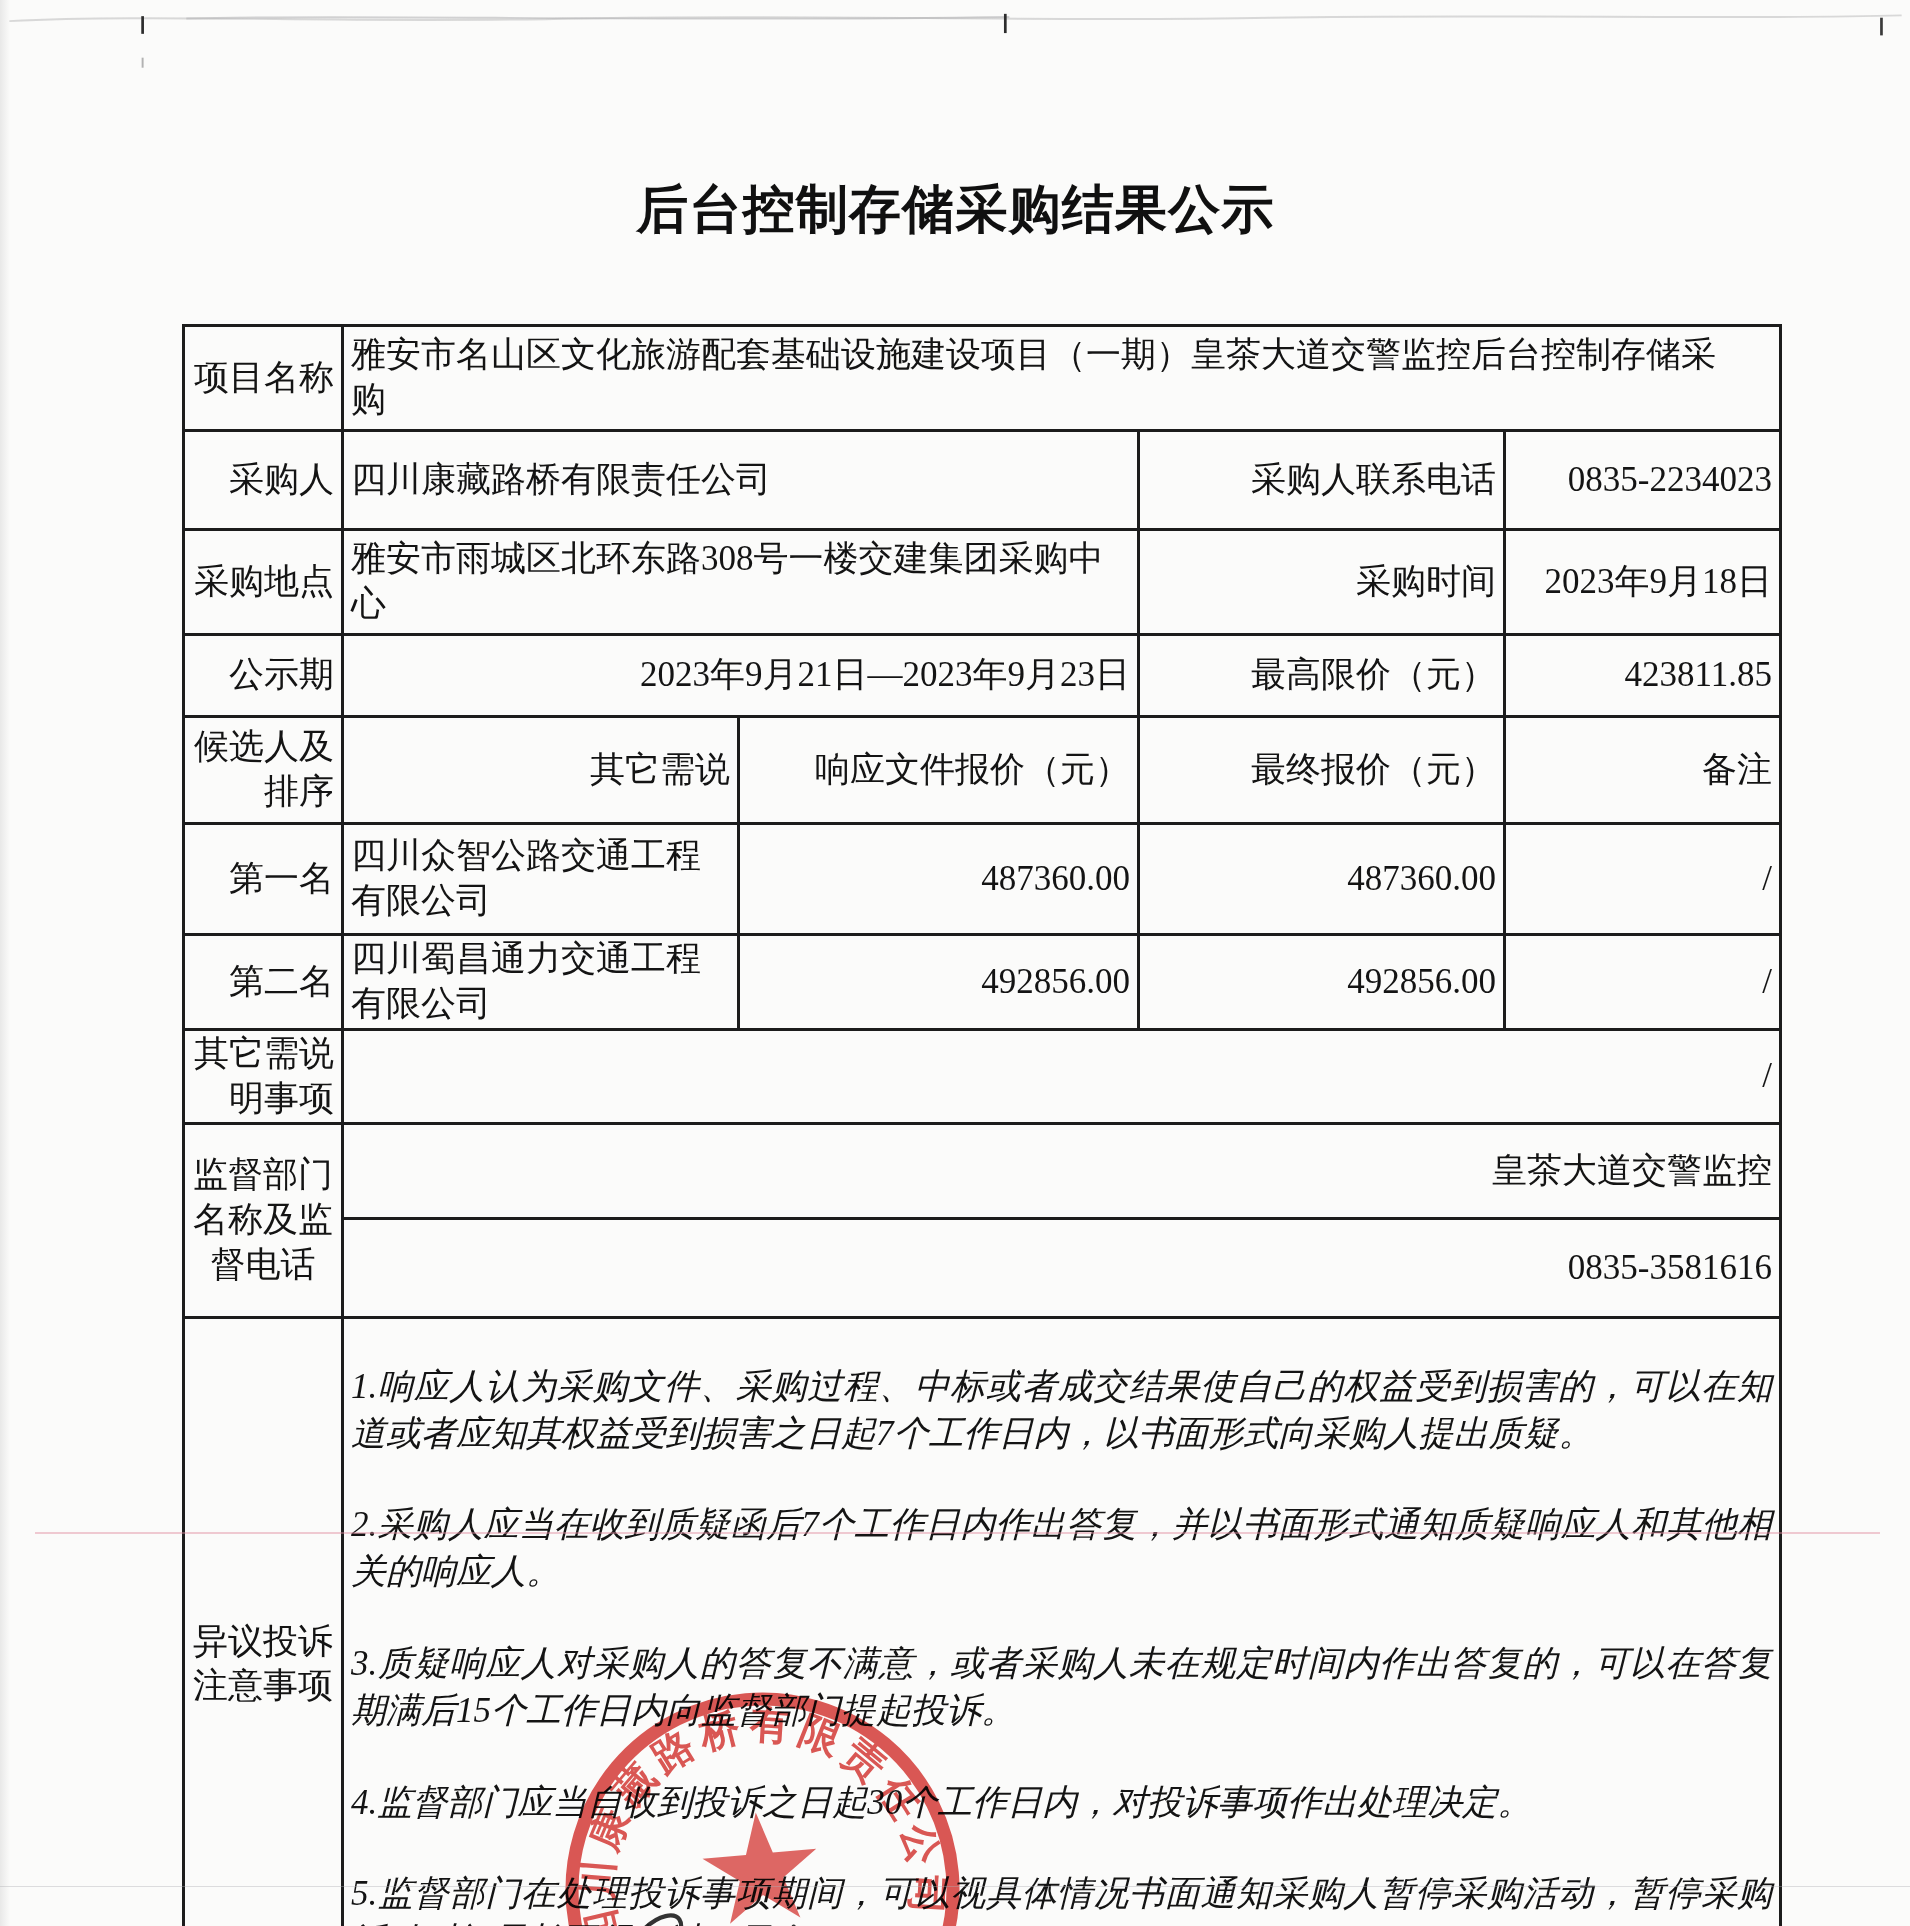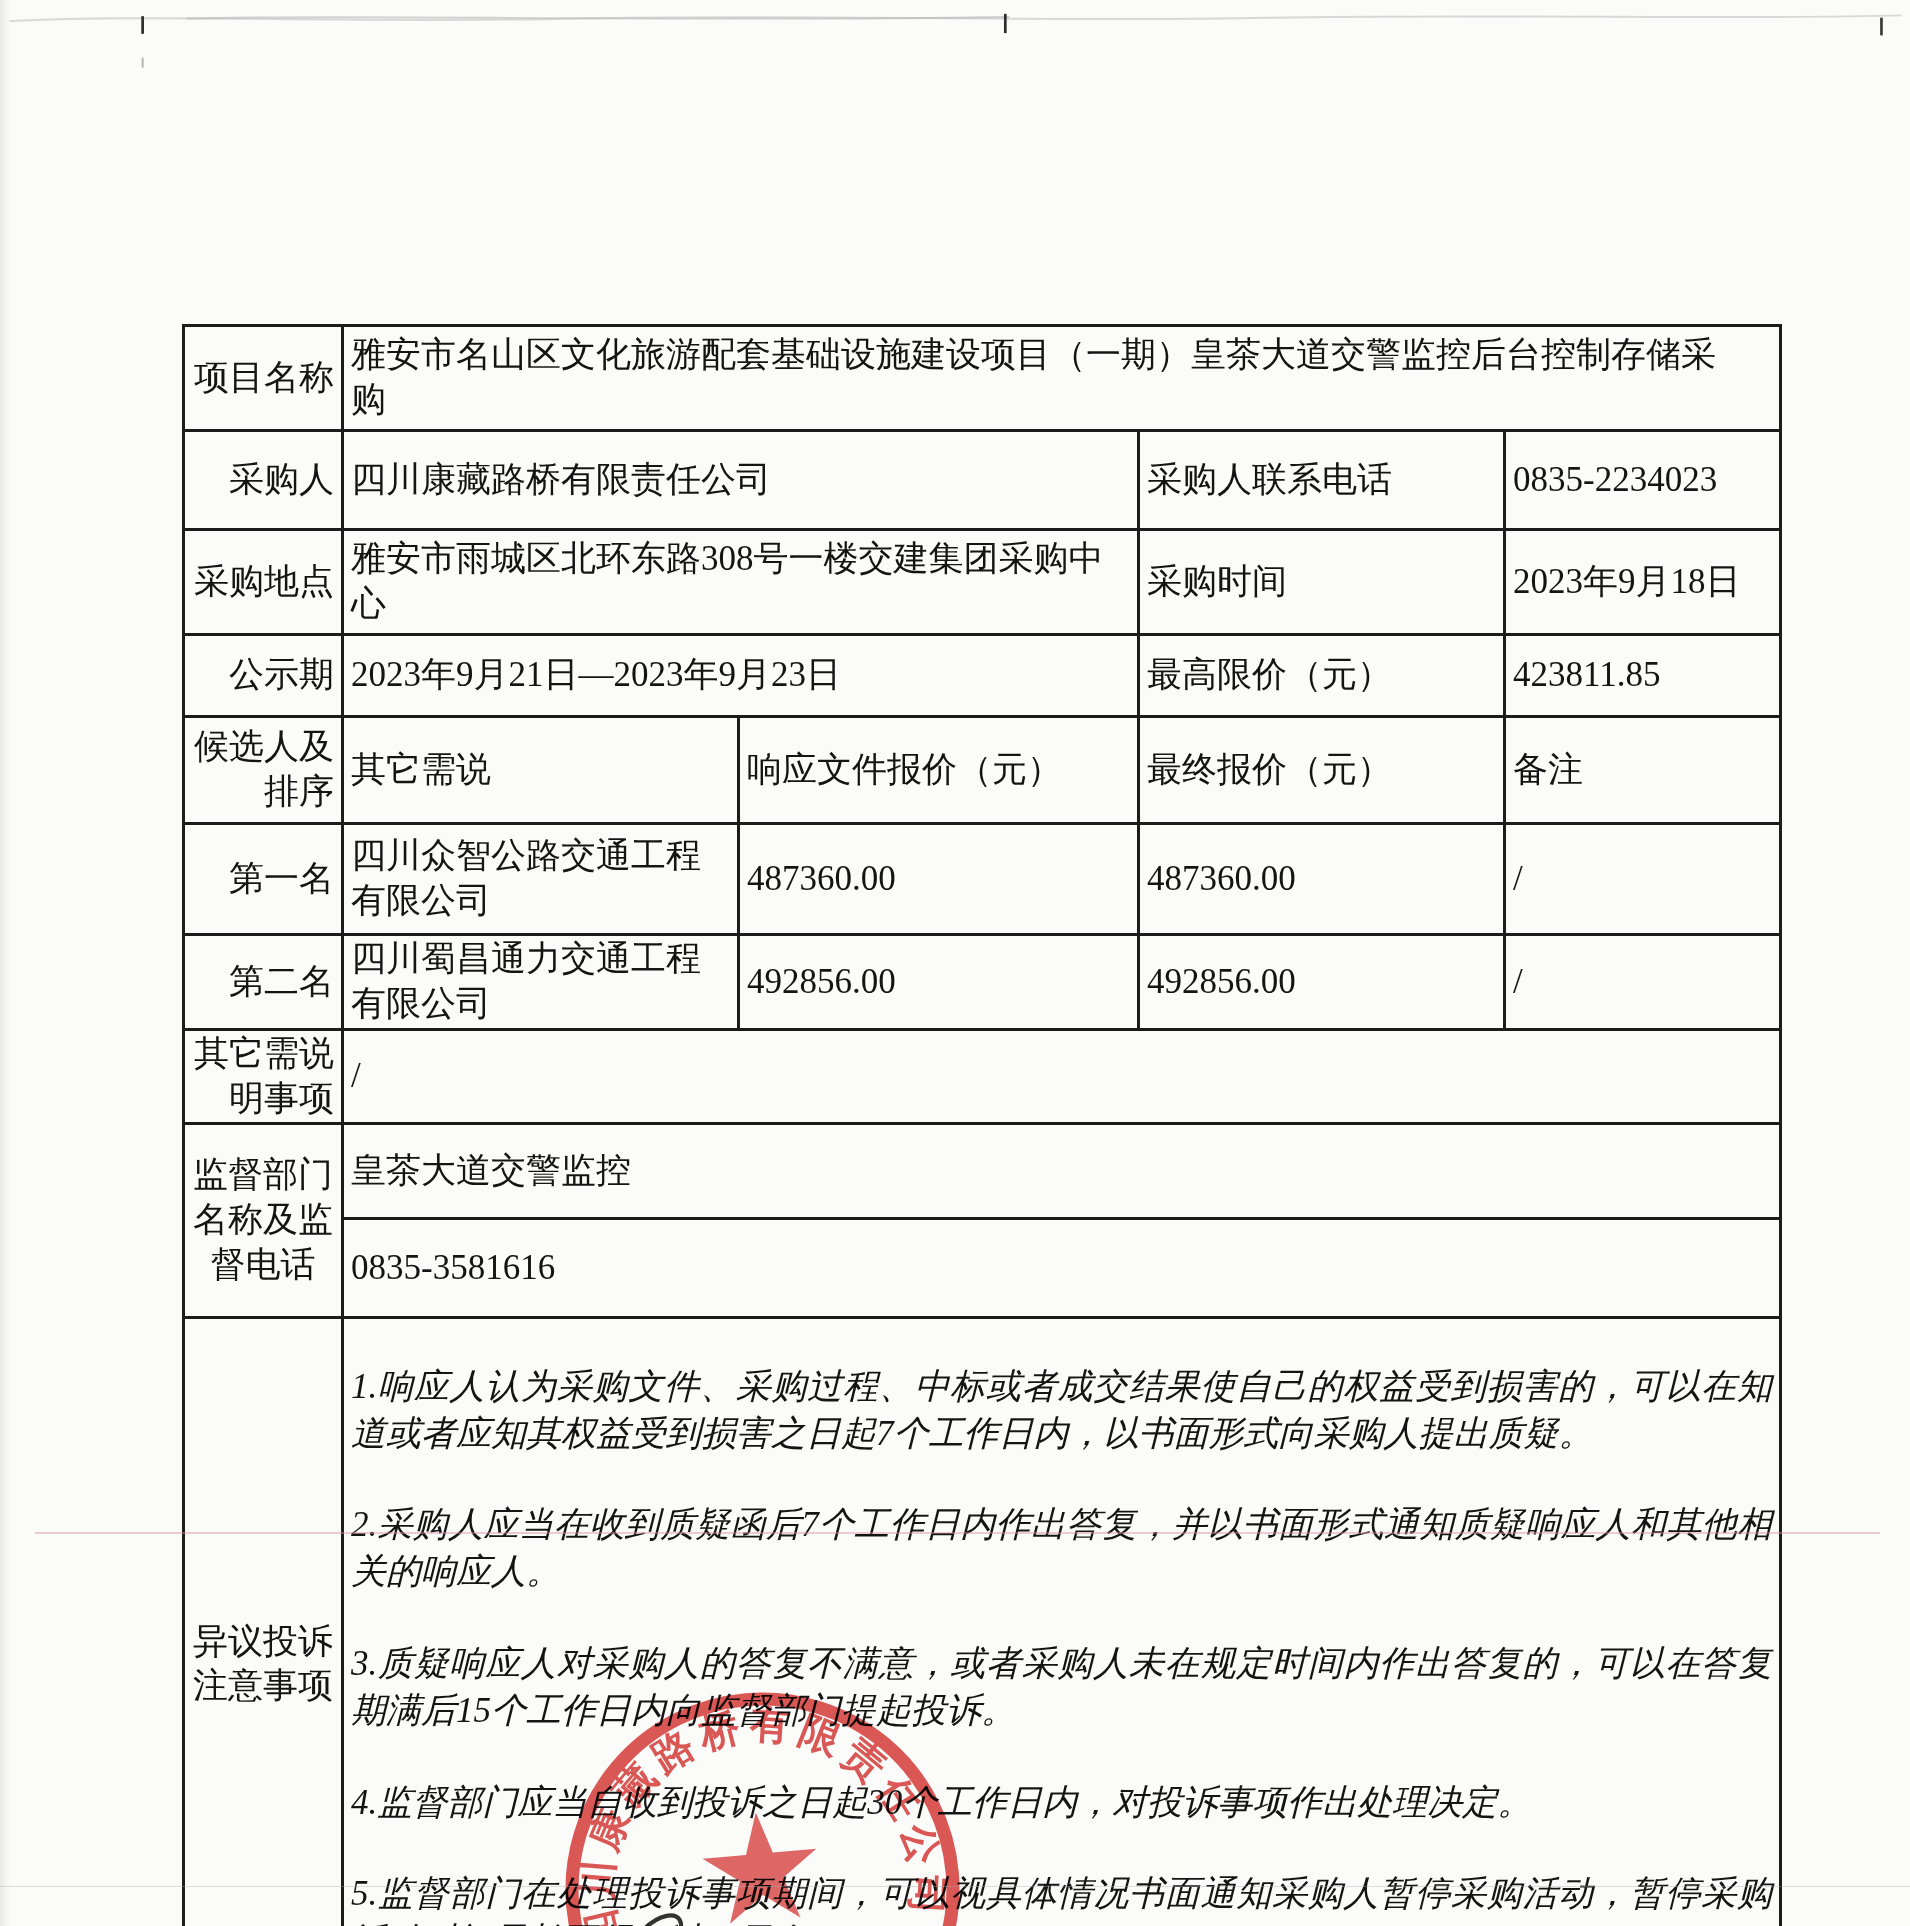--- a/index.html
+++ b/index.html
@@ -35,21 +35,21 @@
   }
   table.result td{
     border:3.1px solid #1c1c1c;
     vertical-align:middle;
     padding:0 7px;
     white-space:pre-line;
     overflow:hidden;
   }
   td.lab{padding:0 3.1px 0 5.4px;text-align:right;}
   td.labc{padding:0;text-align:center;}
-  td.c{text-align:left;padding:0 3.1px;}
+  td.c{text-align:right;padding:0 3.1px;}
   td.obj{padding:42px 17px;text-align:justify;}
   td.obj p{margin:0;white-space:pre-line;line-height:1.34;font-style:italic;}
   tr.h1 td{height:102px;}  tr.h2 td{height:96px;}  tr.h3 td{height:102px;}
   tr.h4 td{height:79px;}  tr.h5 td{height:104px;}  tr.h6 td{height:108px;}
   tr.h7 td{height:92px;}  tr.h8 td{height:91px;}  tr.h9a td{height:92px;}
   tr.h9b td{height:96px;} tr.h10 td{height:545px;}
 
   
   .seal{position:absolute;left:547px;top:1674px;width:431px;height:431px;
     mix-blend-mode:multiply;opacity:.88;}
@@ -70,20 +70,21 @@
   <svg class="top-artifacts" width="1911" height="100" viewBox="0 0 4960 260">
     <path d="M 20 55 C 400 35, 900 62, 1500 48 C 2100 36, 2700 58, 3300 46 C 3900 36, 4500 52, 4940 40" fill="none" stroke="#c9c9c9" stroke-width="5" opacity="0.7"></path>
     <path d="M 480 48 C 900 36, 1700 58, 2620 44" fill="none" stroke="#b5b5b8" stroke-width="5" opacity="0.6"></path>
     <rect x="363" y="42" width="7" height="46" fill="#2d2d2d"></rect>
     <rect x="2606" y="36" width="7" height="50" fill="#2d2d2d"></rect>
     <rect x="4884" y="46" width="7" height="46" fill="#3a3a3a"></rect>
     <rect x="364" y="150" width="5" height="26" fill="#6a6a6a" opacity="0.5"></rect>
   </svg>
 
   <div class="doc-title">
+    <div>后台控制存储采购结果公示</div>
   </div>
 
   <table class="result">
     <colgroup>
       <col style="width:159px">
         <col style="width:396px">
         <col style="width:400px">
       <col style="width:366px">
         <col style="width:276px">
     </colgroup>

